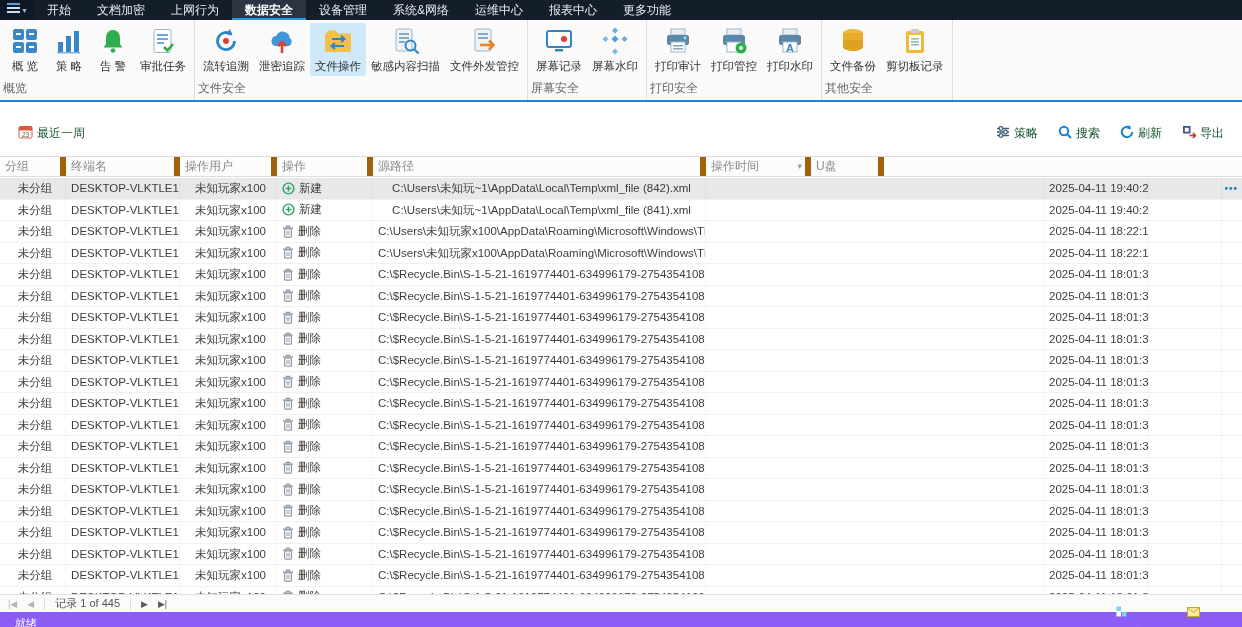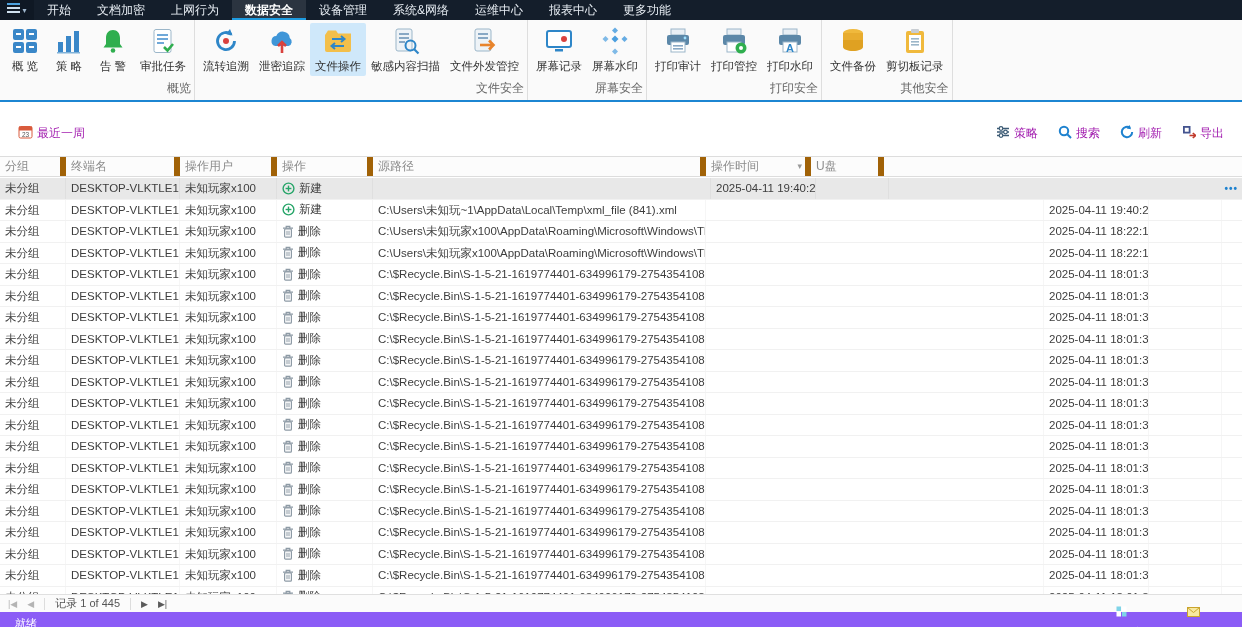--- a/index.html
+++ b/index.html
@@ -19,35 +19,35 @@
 
   
   .ribbon{position:absolute;top:20px;left:0;right:0;height:82px;background:#fafafa;
     border-bottom:2px solid #1c86d2;display:flex;align-items:stretch;}
   .rgroup{display:flex;flex-direction:column;border-right:1px solid #dedede;padding:0 3px;}
   .rbuttons{display:flex;align-items:flex-start;flex:1;padding-top:3px;}
   .rbtn{min-width:44px;padding:3px 5px 2px;display:flex;flex-direction:column;align-items:center;
     gap:3px;font-size:11.5px;color:#333;cursor:pointer;border-radius:2px;white-space:nowrap;}
   .rbtn.active{background:#cfe8fa;}
   .ricon{height:30px;display:flex;align-items:center;justify-content:center;}
-  .rgroup-label{text-align:right;color:#666;font-size:12px;padding:1px 0 3px;}
+  .rgroup-label{text-align:left;color:#666;font-size:12px;padding:1px 0 3px;}
 
   
   .toolbar{position:absolute;top:118px;left:0;right:0;height:30px;display:flex;
-    align-items:center;justify-content:space-between;padding:0 18px;font-size:12px;color:#a21caf;}
+    align-items:center;justify-content:space-between;padding:0 18px;font-size:12px;color:#14532d;}
   .tb-left,.tb-right{display:flex;align-items:center;}
   .tb-item{display:flex;align-items:center;gap:4px;cursor:pointer;margin-left:20px;white-space:nowrap;}
   .tb-left .tb-item{margin-left:0;}
 
   
   .thead{position:absolute;top:156px;left:0;right:0;height:21px;display:flex;
     background:#fcfcfc;border-top:1px solid #ddd;border-bottom:1px solid #ddd;
     font-size:12px;color:#8c8c8c;line-height:19px;}
   .th{padding-left:5px;border-right:6px solid #a16207;overflow:hidden;white-space:nowrap;cursor:pointer;}
-  .tbody{position:absolute;top:178px;left:0;right:0;height:416px;overflow:hidden;}
+  .tbody{position:absolute;top:178px;left:0;right:0;height:416px;overflow:hidden;text-align:center;}
   .tr{display:flex;height:21.5px;line-height:21.5px;border-bottom:1px solid #f1f1f1;
     font-size:11.5px;color:#3d3d3d;cursor:pointer;background:#fff;}
   .tr.selected{background:#e8e8e8;}
   .td{padding-left:5px;border-right:1px solid rgba(0,0,0,.035);overflow:hidden;white-space:nowrap;}
   .c-group{width:66px;}
   .c-terminal{width:114px;}
   .c-user{width:97px;}
   .c-op{width:96px;display:flex;align-items:center;gap:4px;}
   .c-source{width:333px;}
   .c-target{width:338px;}
@@ -402,20 +402,21 @@
         <span class="op-ico" style="display: inline-flex;">
             <svg width="13" height="13">
               <circle cx="6.5" cy="6.5" r="5.4" fill="none" stroke="#27a569" stroke-width="1.4"></circle>
               <line x1="6.5" y1="3.6" x2="6.5" y2="9.4" stroke="#27a569" stroke-width="1.4"></line>
               <line x1="3.6" y1="6.5" x2="9.4" y2="6.5" stroke="#27a569" stroke-width="1.4"></line>
             </svg>
           </span>
 
         <span class="op-label">新建</span>
       </div>
+      <div class="td c-source">C:\Users\未知玩~1\AppData\Local\Temp\xml_file (842).xml</div>
       <div class="td c-target"></div>
       <div class="td c-time">2025-04-11 19:40:27</div>
       <div class="td c-usb"></div>
       <div class="td c-end">
         <span class="row-more">•••</span>
       </div>
     </div>
 
     <div class="tr">
       <div class="td c-group">未分组</div>

